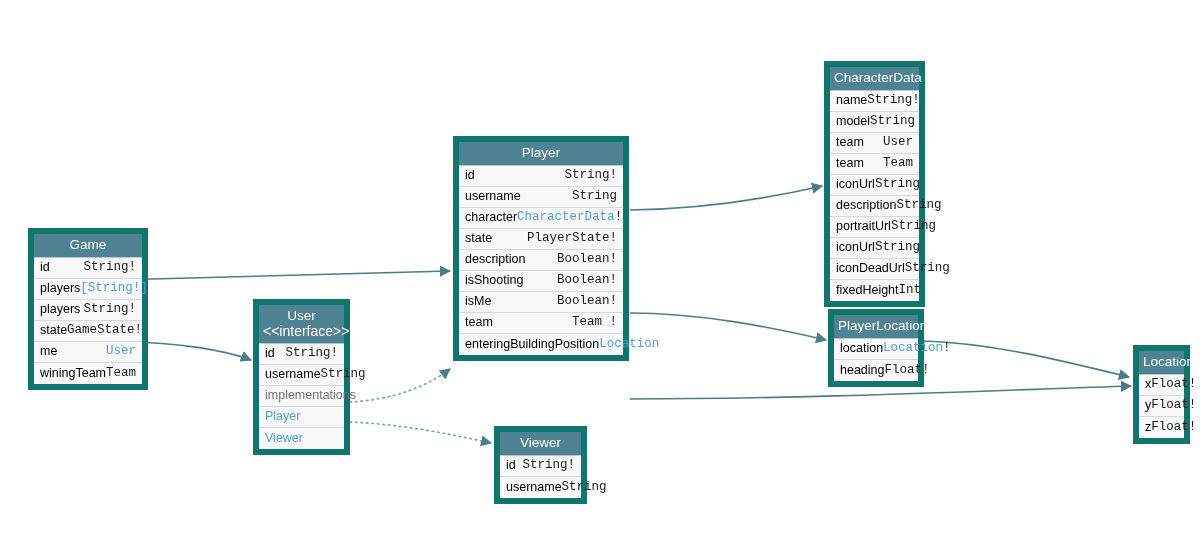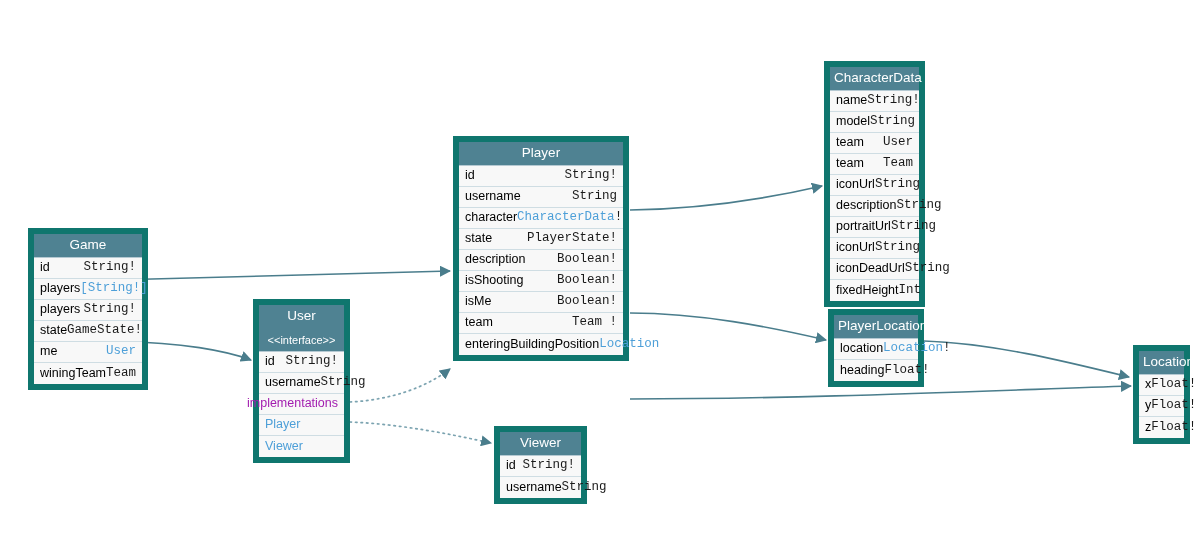--- a/index.html
+++ b/index.html
@@ -41,41 +41,41 @@
     background: #4f8292;
     color: #ffffff;
     text-align: center;
     font-size: 13.5px;
     padding: 4px 4px 5px 4px;
     border-bottom: 1px solid #b5c9d2;
     white-space: nowrap;
   }
   .entity-header .sub {
     display: block;
-    font-size: 11px;
-    margin-top: 12px;
+    font-size: 14px;
+    margin-top: 1px;
   }
   .row {
     box-sizing: border-box;
     display: flex;
     justify-content: space-between;
     align-items: center;
     padding: 0 6px;
     height: 21px;
     border-bottom: 1px solid #cfdde3;
     background: #f8f8f8;
     white-space: nowrap;
   }
   .row:last-child { border-bottom: none; }
   .row .fname { color: #000000; }
   .row .ftype { color: #1a1a1a; font-family: Liberation Mono, monospace; }
   .row .ftype .ref { color: #4d9fd8; }
   .row.section {
-    justify-content: flex-end;
-    color: #a21caf;
+    justify-content: flex-start;
+    color: #737373;
   }
   .row.implrow {
     justify-content: flex-start;
     color: #4d9fd8;
   }
 </style>
 </head>
 <body>
 
 <div id="canvas">

